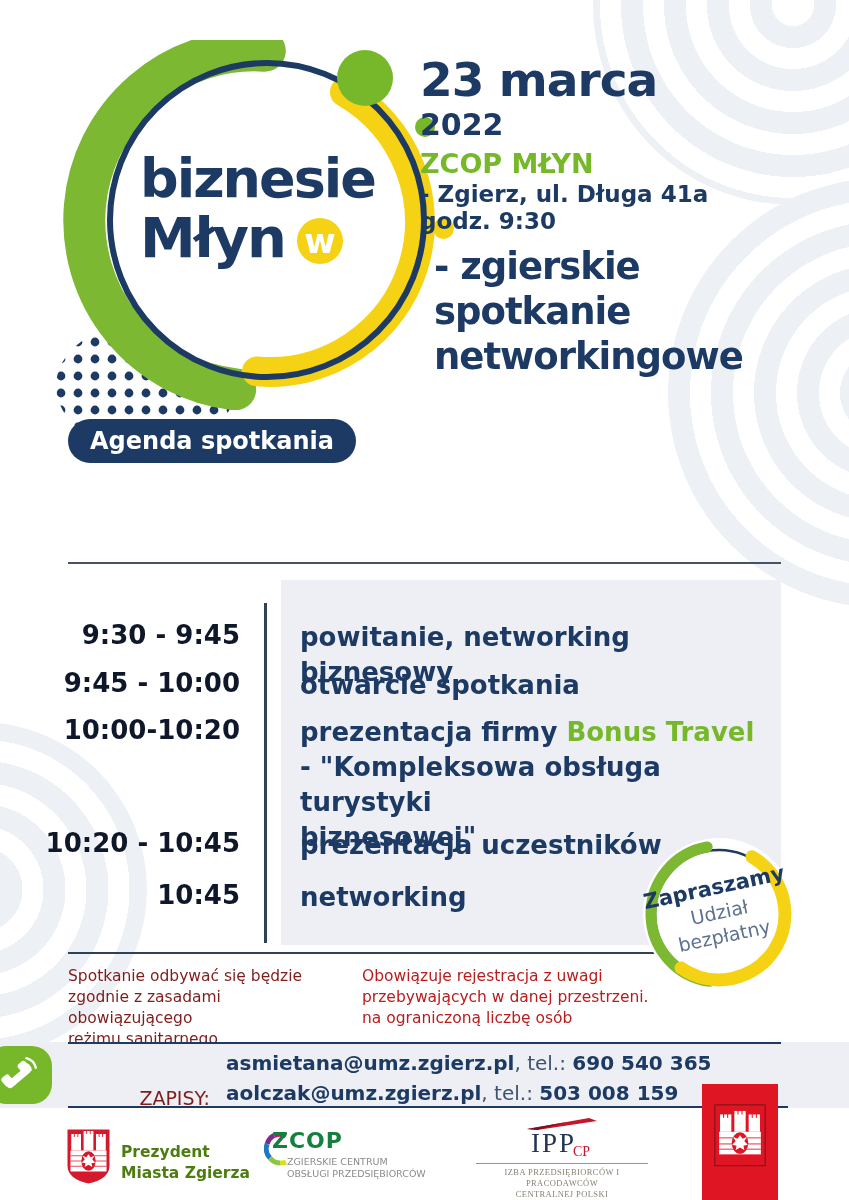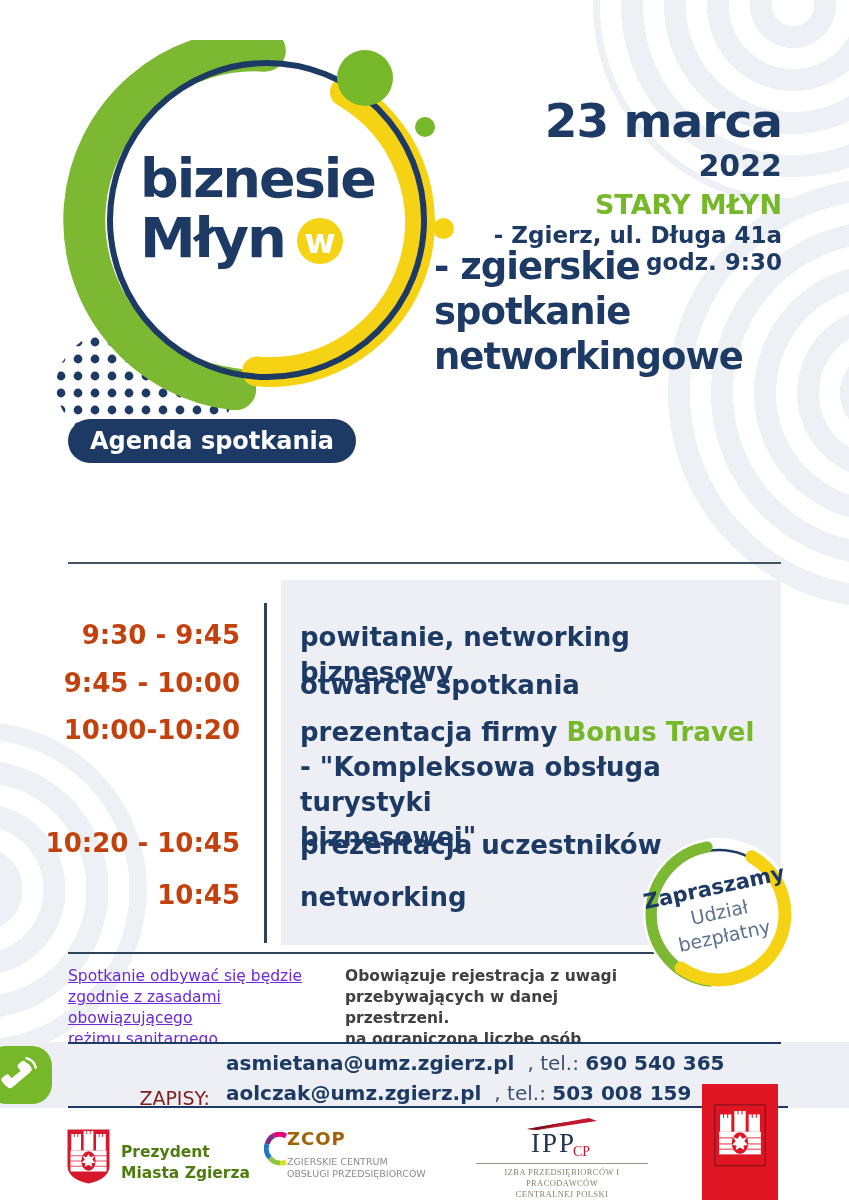--- a/index.html
+++ b/index.html
@@ -19,74 +19,74 @@
   #logo-text{left:140px;top:146px;z-index:3;font-weight:bold;color:#1c3a63;letter-spacing:-2px;}
   #logo-line1{display:flex;align-items:center;font-size:56px;line-height:60px;}
   #logo-wbadge{width:46px;height:46px;border-radius:50%;background:#f6d214;color:#ffffff;
                font-size:34px;font-weight:bold;display:flex;align-items:center;justify-content:center;
                margin-left:12px;margin-top:6px;letter-spacing:0;}
   #logo-line2{font-size:54px;line-height:58px;margin-top:4px;}
   .dot{position:absolute;border-radius:50%;z-index:2;}
   #dot-green-small{left:415px;top:117px;width:20px;height:20px;background:#76b82a;}
   #dot-yellow-small{left:433px;top:218px;width:21px;height:21px;background:#f6d214;}
   
-  #dateblock{left:420px;top:54px;width:362px;text-align:right;z-index:3;margin-top:41px;}
+  #dateblock{left:420px;top:54px;width:362px;text-align:left;z-index:3;}
   #date-day{font-size:47px;font-weight:bold;letter-spacing:-1px;line-height:52px;}
   #date-year{font-size:30px;font-weight:bold;line-height:34px;margin-top:2px;}
   #venue{font-size:27px;font-weight:bold;color:#76b82a;line-height:31px;margin-top:6px;}
   #address{font-size:23px;font-weight:bold;line-height:27px;margin-top:2px;}
   #time{font-size:23px;font-weight:bold;line-height:27px;}
   #subtitle{left:434px;top:244px;width:400px;font-size:37px;font-weight:bold;line-height:45px;
             letter-spacing:-1px;z-index:3;}
   
   #agenda-pill{left:68px;top:419px;width:288px;height:44px;background:#1c3a63;border-radius:22px;
                color:#fff;font-size:24px;font-weight:bold;display:flex;align-items:center;
                justify-content:center;z-index:3;}
   #topic{left:68px;top:478px;width:713px;font-size:24px;font-weight:bold;line-height:37px;
          text-align:justify;z-index:3;margin:0;}
   .green{color:#76b82a;}
   #divider1{left:68px;top:562px;width:713px;height:2px;background:#42536a;z-index:2;}
   
   #agenda-panel{left:281px;top:580px;width:500px;height:365px;background:#edeff4;z-index:1;}
   #agenda-vline{left:264px;top:603px;width:3px;height:340px;background:#2f4257;z-index:2;}
   .arow{position:absolute;left:0;width:781px;z-index:3;}
   .atime{position:absolute;left:0;top:0;width:240px;text-align:right;font-size:26px;
-         font-weight:bold;color:#c2410c;white-space:nowrap;}
+         font-weight:bold;color:#0f172a;white-space:nowrap;}
   .adesc{position:absolute;left:300px;top:0;width:470px;font-size:26px;font-weight:bold;
          color:#1c3a63;line-height:35px;}
   
   #badge{left:639px;top:834px;width:160px;height:160px;z-index:5;}
   #badge-text{position:absolute;left:8px;top:40px;width:144px;text-align:center;
               transform:rotate(-12deg);}
   #badge-l1{font-size:21px;font-weight:bold;color:#1c3a63;line-height:26px;}
   #badge-l2,#badge-l3{font-size:19px;color:#5e7290;line-height:24px;}
   #divider2{left:68px;top:952px;width:713px;height:2px;background:#2f4257;z-index:2;}
   
   .note{position:absolute;top:966px;font-size:15.5px;line-height:21px;z-index:3;}
-  #note-left{left:68px;width:280px;color:#6d28d9;font-weight:normal;text-decoration:underline;}
-  #note-right{left:345px;width:300px;color:#404040;font-weight:bold;}
+  #note-left{left:68px;width:280px;color:#7f1d1d;font-weight:normal;}
+  #note-right{left:362px;width:300px;color:#b91c1c;font-weight:normal;}
   
   #band{left:0;top:1042px;width:849px;height:66px;background:#edeff4;z-index:3;}
   #band-line-top{left:68px;top:1042px;width:713px;height:2px;background:#1c3a63;z-index:4;}
   #band-line-bot{left:68px;top:1106px;width:720px;height:2px;background:#1c3a63;z-index:4;}
   #phone-box{left:-14px;top:1046px;width:66px;height:58px;background:#76b82a;border-radius:20px;
              z-index:5;display:flex;align-items:center;justify-content:center;}
   #signup-label{left:68px;top:1053px;width:142px;text-align:right;font-size:19px;font-weight:normal;
                 color:#7f1d1d;z-index:5;margin-top:34px;}
   #signup-lines{left:226px;top:1048px;z-index:5;font-size:20px;color:#1c3a63;line-height:30px;}
   .email,.phone-num{font-weight:bold;}
-  .tel-label{font-weight:normal;color:#3d5activ larger;padding-left:13px;}
+  .tel-label{font-weight:normal;color:#3d5activ larger;}
   .tel-label{font-weight:normal;color:#3d5272;}
   
   #crest-president{left:66px;top:1128px;z-index:3;}
   #president-text{left:121px;top:1142px;font-size:15.5px;font-weight:bold;color:#4d7c0f;
                   line-height:21px;z-index:3;}
   #zcop{left:264px;top:1128px;z-index:3;}
   #zcop-arc{position:absolute;left:0;top:4px;}
-  #zcop-name{position:absolute;left:23px;top:0;font-size:18px;font-weight:bold;color:#a16207;
+  #zcop-name{position:absolute;left:8px;top:0;font-size:22px;font-weight:bold;color:#15803d;
              letter-spacing:1px;}
   #zcop-cap{position:absolute;left:23px;top:28px;font-size:9.5px;color:#8b8b8b;line-height:12px;
             white-space:nowrap;}
   #ipp{left:470px;top:1118px;width:184px;text-align:center;z-index:3;
        font-family:"Liberation Serif",serif;}
   #ipp-swoosh{display:block;margin:0 auto;}
   #ipp-name{font-size:27px;letter-spacing:2px;color:#253452;line-height:26px;}
   #ipp-cp{font-size:14px;color:#c2172c;letter-spacing:0;position:relative;top:4px;left:-3px;}
   #ipp-rule{width:172px;height:1px;background:#9a958c;margin:2px auto 3px auto;}
   #ipp-cap{font-size:8.5px;color:#8a8274;line-height:11px;letter-spacing:0.4px;}
@@ -131,21 +131,21 @@
       <span id="logo-wbadge">w</span>
     </div>
   </div>
 
   <div class="dot" id="dot-green-small"></div>
   <div class="dot" id="dot-yellow-small"></div>
 
   <div id="dateblock" class="abs">
     <div id="date-day">23 marca</div>
     <div id="date-year">2022</div>
-    <div id="venue">STARY MŁYN</div>
+    <div id="venue">ZCOP MŁYN</div>
     <div id="address">- Zgierz, ul. Długa 41a</div>
     <div id="time">godz. 9:30</div>
   </div>
 
   <div id="agenda-pill" class="abs">Agenda spotkania</div>
 
   <div id="subtitle" class="abs">- zgierskie spotkanie networkingowe</div>
 
 
   <div id="divider1" class="abs"></div>

